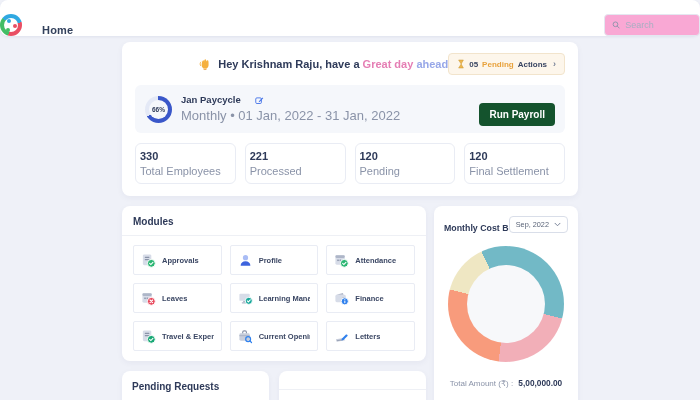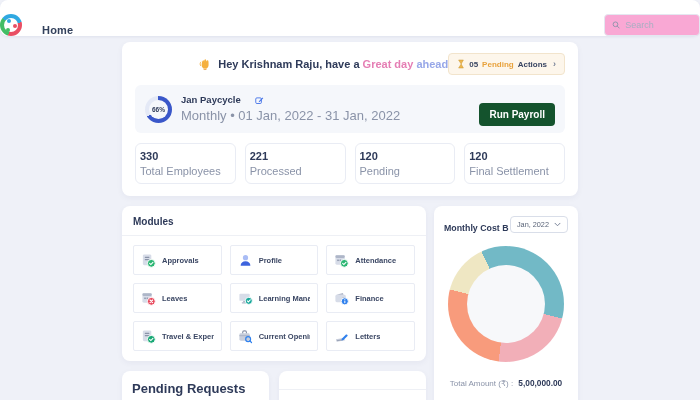--- a/index.html
+++ b/index.html
@@ -71,21 +71,21 @@
   .mod {
     border:1px solid #E9ECF4; border-radius:2px; height:30px; display:flex; align-items:center;
     gap:6px; padding:0 7px; cursor:pointer; background:#fff; overflow:hidden;
   }
   .mod .ml { font-size:7.5px; color:#3A4663; font-weight:bold; white-space:nowrap; overflow:hidden; }
   .mod svg { flex:0 0 auto; }
   
   .bottom { display:flex; gap:10px; margin-top:10px; }
   .mini-card { flex:1; padding:10px 10px 12px; }
   .mini-head { display:flex; align-items:center; justify-content:space-between; }
-  .mini-title { font-size:13px; font-weight:bold; color:#2E3A59; }
+  .mini-title { font-size:10px; font-weight:bold; color:#2E3A59; }
   .view-all { font-size:8px; font-weight:bold; color:#3D7BE8; cursor:pointer; }
   .mini-div { height:1px; background:#EEF0F5; margin:8px -10px 10px; }
   
   .cost-card { padding:10px 10px 12px; height:206px; }
   .cost-head { display:flex; align-items:flex-end; justify-content:space-between; }
   .cost-title { font-size:8.8px; font-weight:bold; color:#2E3A59; white-space:nowrap; overflow:hidden; }
   .dropdown {
     display:flex; align-items:center; gap:5px; border:1px solid #D9DEE9; border-radius:4px;
     padding:3px 6px; font-size:7.3px; color:#5A6478; cursor:pointer; background:#fff; flex:0 0 auto;
   }
@@ -300,21 +300,21 @@
 
         </div>
       </div>
     </div>
 
     <div class="right-col">
       <div class="card cost-card">
         <div class="cost-head">
           <div class="cost-title">Monthly Cost B</div>
           <div class="dropdown">
-            <span>Jan, 2022</span>
+            <span>Sep, 2022</span>
             <svg width="7" height="5" viewBox="0 0 8 6">
               <path d="M1 1.5l3 3 3-3" fill="none" stroke="#7A8499" stroke-width="1.2" stroke-linecap="round"></path>
             </svg>
           </div>
         </div>
         <div class="donut" style="background: conic-gradient(from 335deg, rgb(114, 185, 198) 0deg, rgb(114, 185, 198) 129.6deg, rgb(242, 175, 184) 129.6deg, rgb(242, 175, 184) 212.4deg, rgb(248, 155, 124) 212.4deg, rgb(248, 155, 124) 309.6deg, rgb(239, 231, 195) 309.6deg, rgb(239, 231, 195) 360deg);"></div>
         <div class="total-row">
           <span>Total Amount (₹) :</span>
           <b>5,00,000.00</b>
         </div>

